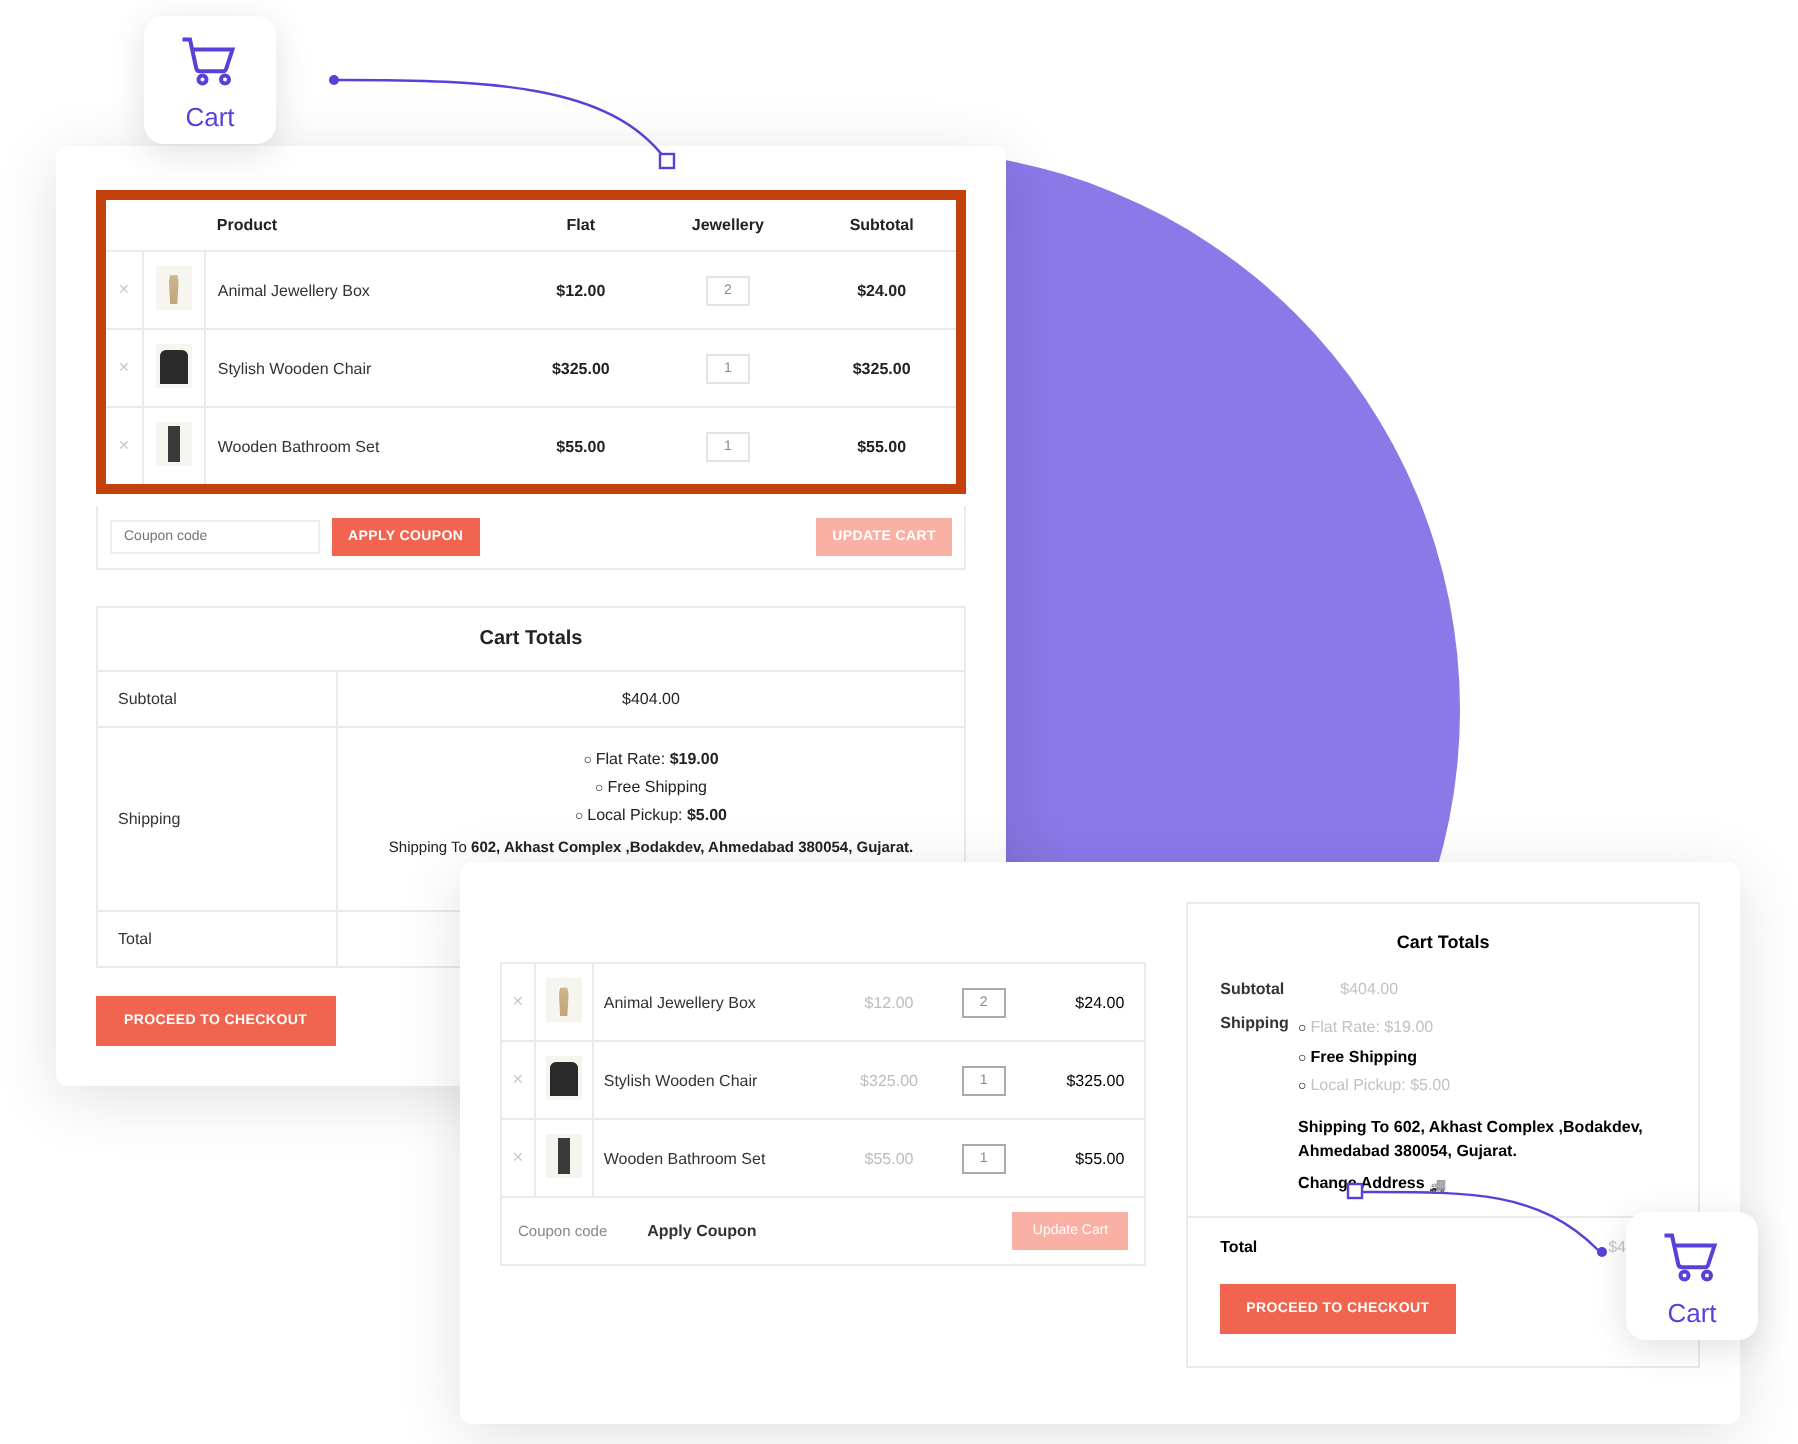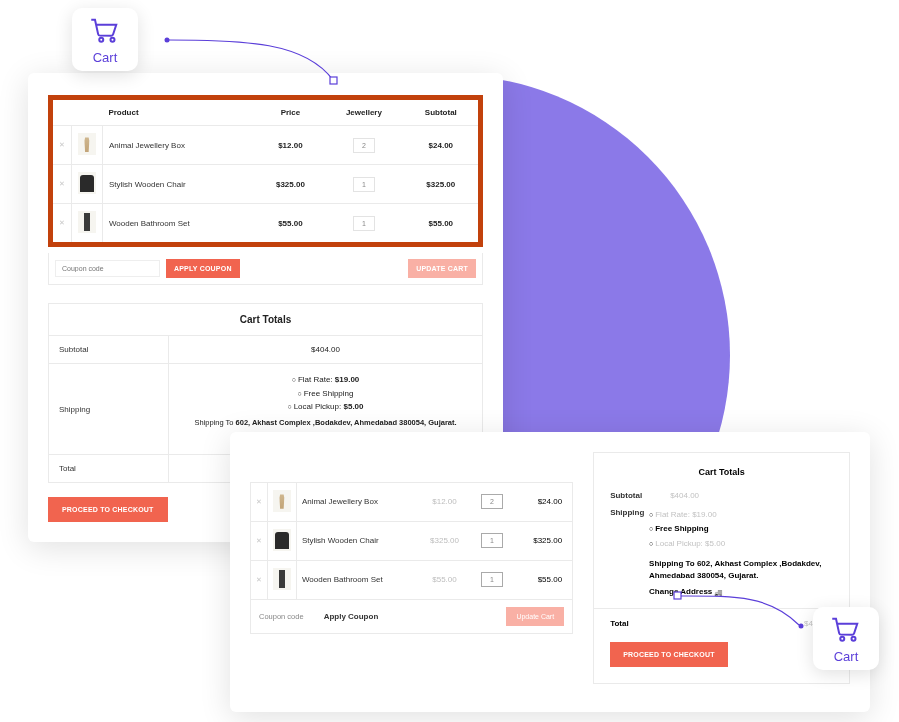--- a/index.html
+++ b/index.html
@@ -154,21 +154,21 @@
   </svg>
 </div>
 
 <div class="panel panel1">
   <table class="p1-table">
     <thead>
       <tr>
         <th class="c-remove"></th>
         <th class="c-thumb"></th>
         <th>Product</th>
-        <th class="c-price">Price</th>
+        <th class="c-price">Flat</th>
         <th class="c-qty">Jewellery</th>
         <th class="c-sub">Subtotal</th>
       </tr>
     </thead>
     <tbody>
       <tr>
         <td class="remove">✕</td>
         <td class="thumb"><span class="thumb-box animal"></span></td>
         <td class="name">Animal Jewellery Box</td>
         <td class="price">$12.00</td>

